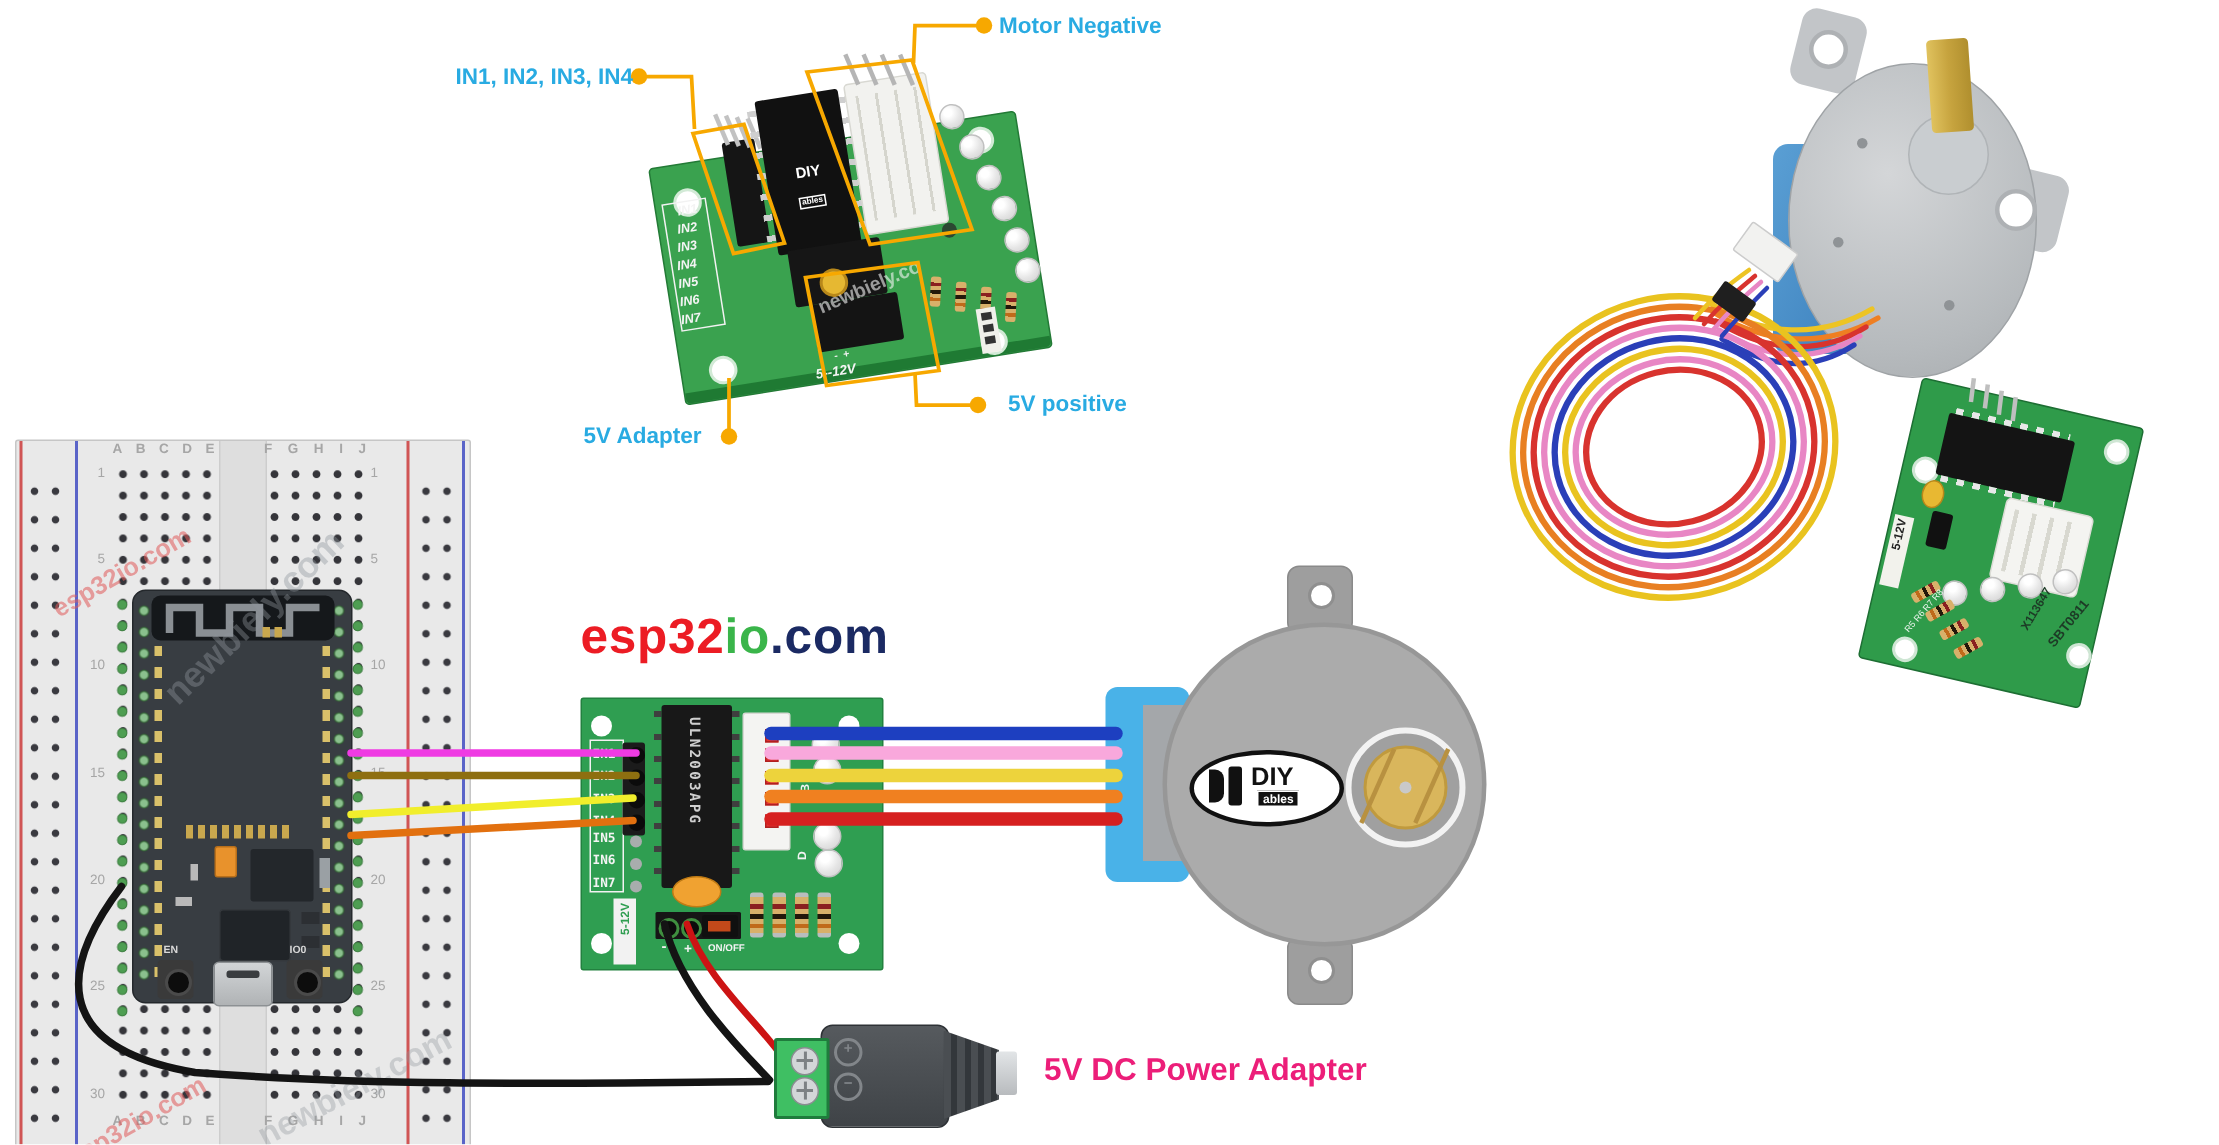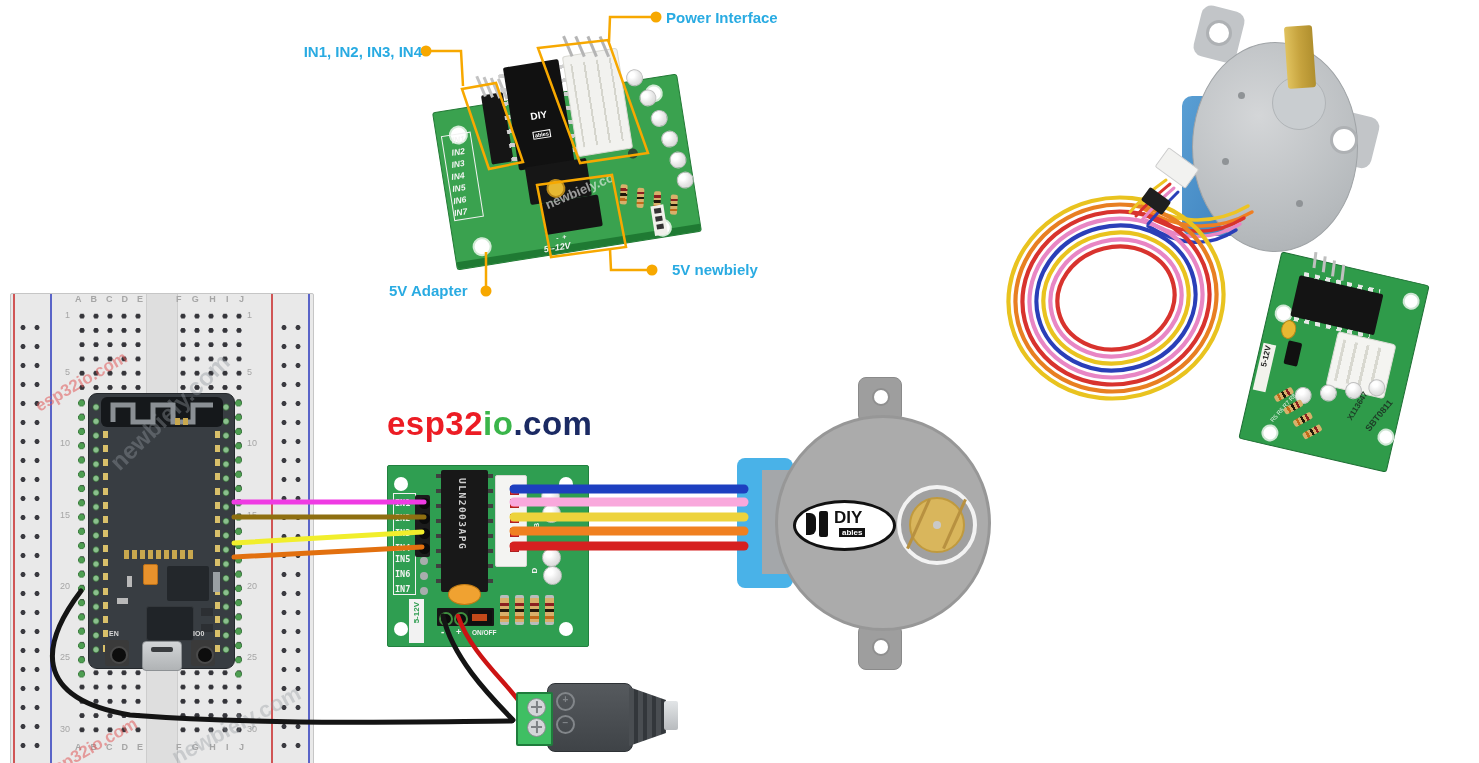--- a/index.html
+++ b/index.html
@@ -414,18 +414,19 @@
     <polygon points="537,185 612,175 626,247 551,257" stroke-width="2.5" stroke="#f7a800"></polygon>
     <polyline points="652,17 610,17 609,42" stroke-width="2.5" stroke="#f7a800"></polyline>
     <polyline points="429,51 461,51 463,86" stroke-width="2.5" stroke="#f7a800"></polyline>
     <polyline points="486,288 486,252" stroke-width="2.5" stroke="#f7a800"></polyline>
     <polyline points="649,270 611,270 610,249" stroke-width="2.5" stroke="#f7a800"></polyline>
     <circle cx="656" cy="17" r="5.5" fill="#f7a800"></circle>
     <circle cx="426" cy="51" r="5.5" fill="#f7a800"></circle>
     <circle cx="486" cy="291" r="5.5" fill="#f7a800"></circle>
     <circle cx="652" cy="270" r="5.5" fill="#f7a800"></circle>
   </svg>
-  <span class="a lbl" style="left: 666px; top: 9px; z-index: 7; color: rgb(41, 171, 226);">Power Interface</span>
+  <span class="a lbl" style="left: 666px; top: 9px; z-index: 7; color: rgb(41, 171, 226);">Motor Negative</span>
   <span class="a lbl" style="left: 290px; top: 43px; width: 132px; text-align: right; z-index: 7; color: rgb(41, 171, 226);">IN1, IN2, IN3, IN4</span>
   <span class="a lbl" style="left: 389px; top: 282px; z-index: 7; color: rgb(41, 171, 226);">5V Adapter</span>
-  <span class="a lbl" style="left: 672px; top: 261px; z-index: 7; color: rgb(41, 171, 226);">5V newbiely</span>
+  <span class="a lbl" style="left: 672px; top: 261px; z-index: 7; color: rgb(41, 171, 226);">5V positive</span>
+  <span class="a" style="left: 696px; top: 702px; font-size: 21px; font-weight: 700; white-space: nowrap; z-index: 7; color: rgb(236, 30, 121);">5V DC Power Adapter</span>
 
 </div>
 
 </body></html>

